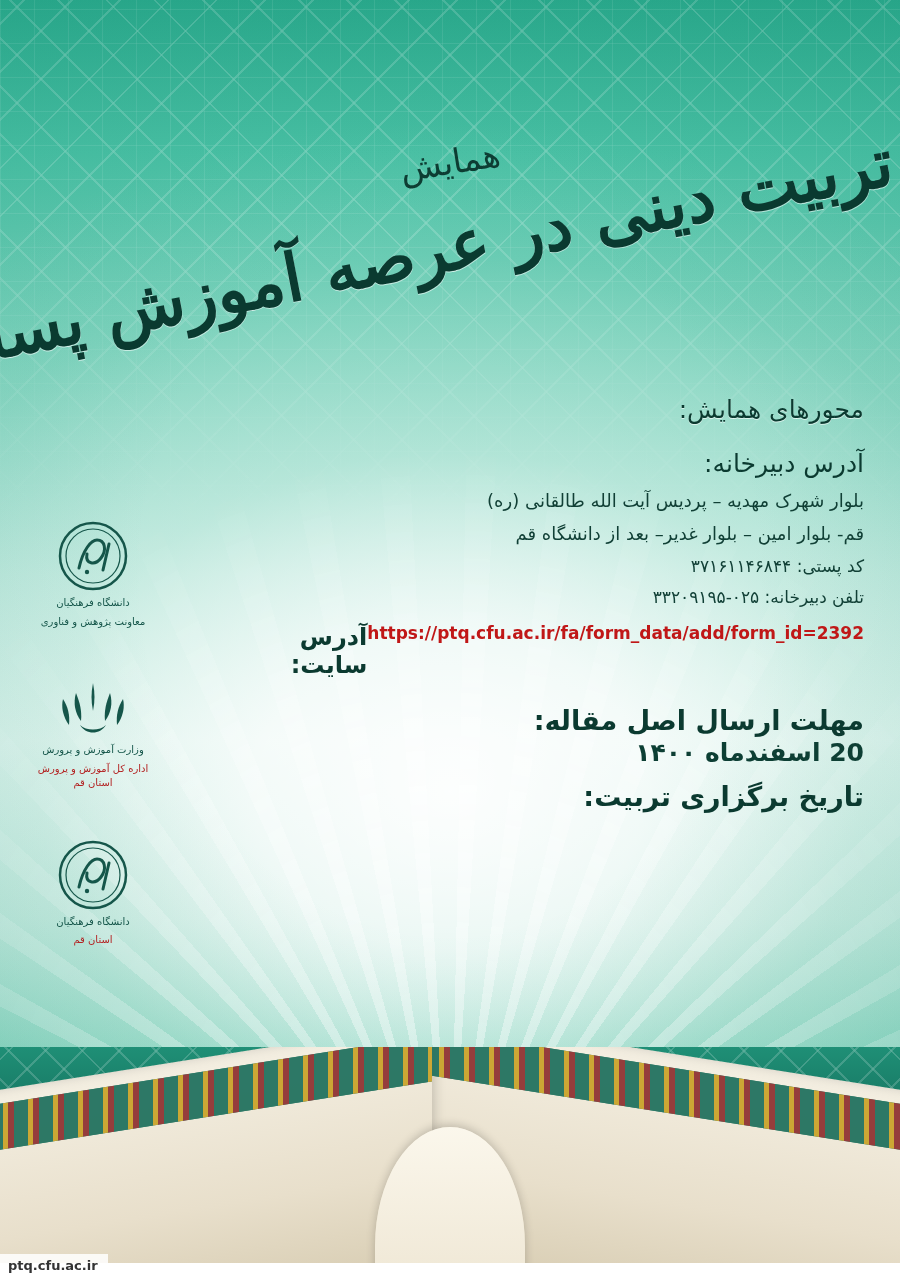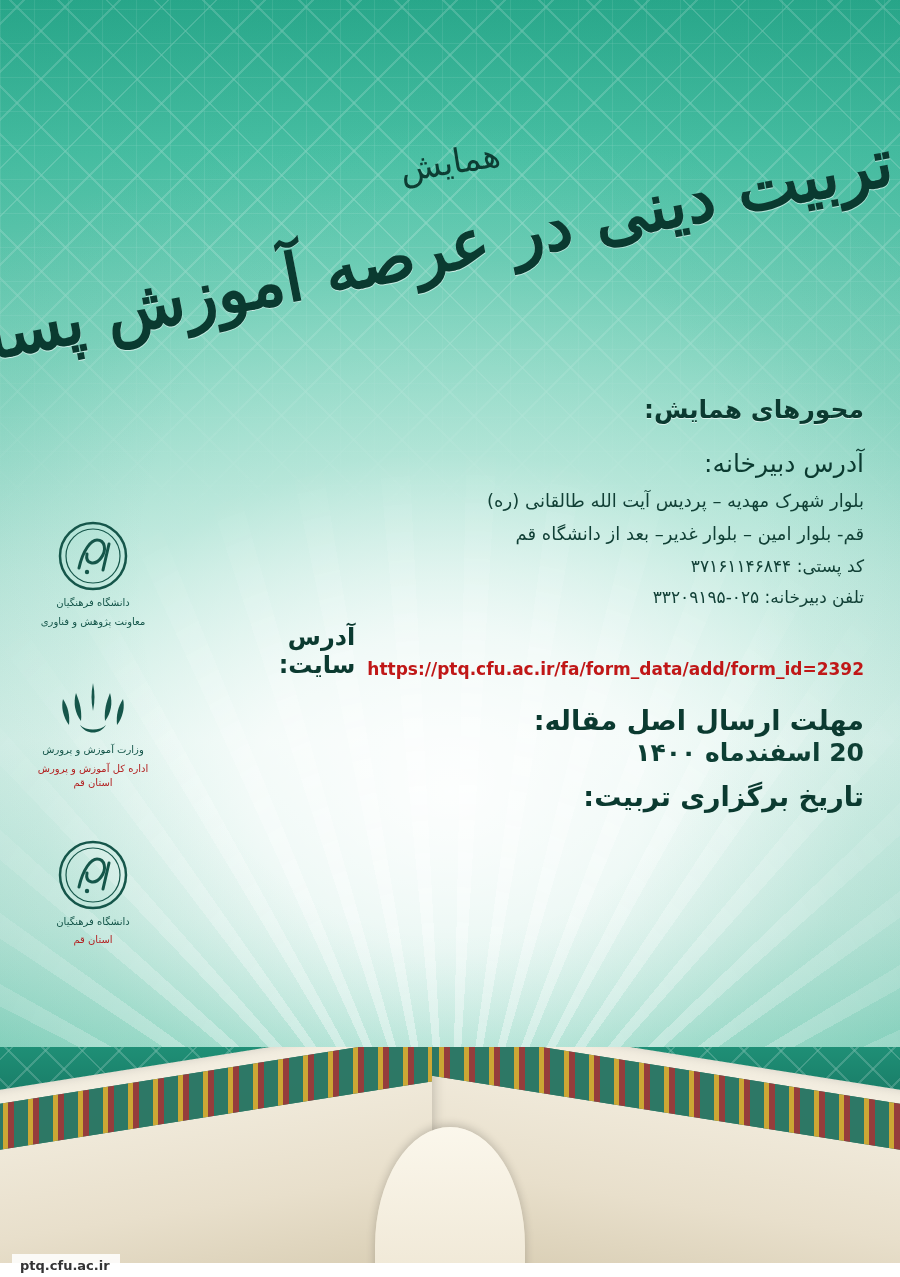--- a/index.html
+++ b/index.html
@@ -82,36 +82,36 @@
   }
   .logo .cap.red{color:#b32222;}
   
   .content{
     position:absolute;right:36px;top:395px;width:640px;
     text-align:right;direction:rtl;
     color:#0c3b31;
     font-family:"DejaVu Sans","Liberation Sans",sans-serif;
   }
   .h-axes{
-    font-size:25px;font-weight:700;color:#0b3a30;margin:0 0 10px 0;
+    font-size:25px;font-weight:400;color:#0b3a30;margin:0 0 10px 0;
     text-shadow:0 1px 0 rgba(255,255,255,.6);
   }
   ul.axes{list-style:none;margin:0;padding:0;}
   ul.axes li{
     font-size:21px;font-weight:700;line-height:1.72;color:#0c3c32;
     text-shadow:0 1px 0 rgba(255,255,255,.55);
   }
   .h-addr{
     font-size:25px;font-weight:400;margin:25px 0 6px 0;color:#0b3a30;
   }
   .addr-line{font-size:18px;line-height:1.85;color:#103f35;}
   .addr-line.small{font-size:17px;}
   .h-site{
     font-size:24px;font-weight:700;margin:10px 0 0 0;color:#0b3a30;
-    display:flex;justify-content:flex-start;align-items:flex-end;gap:12px;
+    display:flex;justify-content:flex-start;align-items:flex-start;gap:0;
     flex-direction:row-reverse;
   }
   .site-url{
     direction:ltr;unicode-bidi:bidi-override;
     color:#c01717;font-size:17px;font-weight:700;
     font-family:"DejaVu Sans","Liberation Sans",sans-serif;
     text-decoration:none;
   }
   .h-deadline{
     font-size:27px;font-weight:700;color:#0b3a30;margin:26px 0 2px 0;
@@ -148,21 +148,21 @@
     box-shadow:0 -2px 10px rgba(0,0,0,.2);
   }
   .bot-pattern{
     position:absolute;left:0;right:0;top:0;height:70px;opacity:.35;
     background-image:
       repeating-linear-gradient(45deg, rgba(255,255,255,.5) 0 2px, rgba(255,255,255,0) 2px 26px),
       repeating-linear-gradient(-45deg, rgba(255,255,255,.5) 0 2px, rgba(255,255,255,0) 2px 26px);
   }
   
   .watermark{
-    position:absolute;left:12px;bottom:0;
+    position:absolute;left:0;bottom:0;
     background:rgba(255,255,255,.85);
     color:#333;font-size:13px;font-weight:700;
     padding:4px 10px 4px 8px;
     direction:ltr;
     font-family:"DejaVu Sans","Liberation Sans",sans-serif;
   }
   .footer-strip{
     position:absolute;left:0;right:0;bottom:0;height:14px;
     background:#ffffff;
   }

